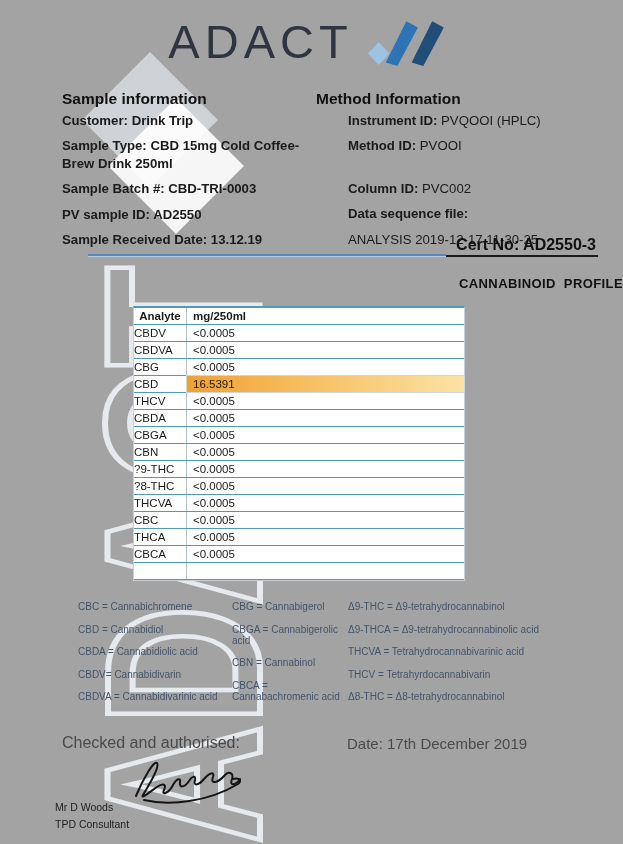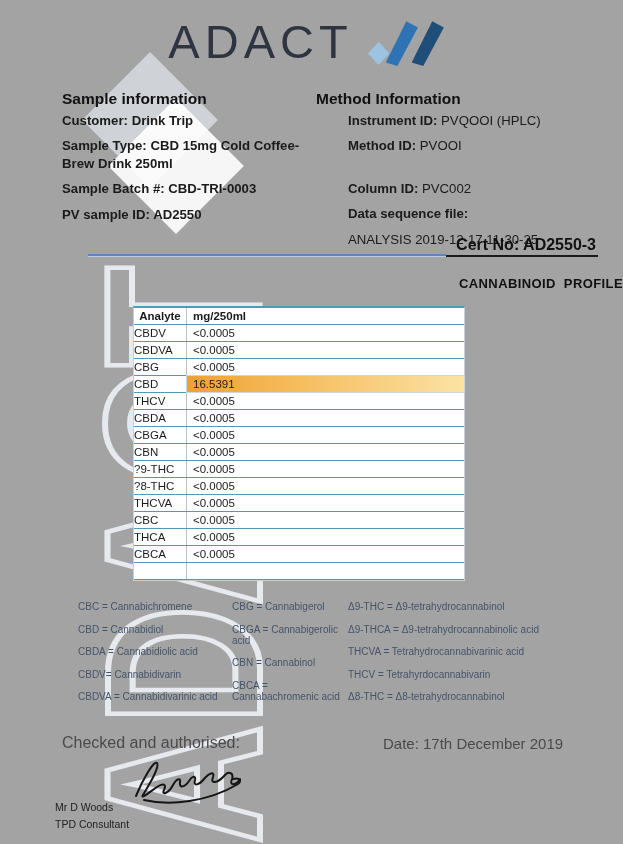--- a/index.html
+++ b/index.html
@@ -48,21 +48,21 @@
   .trow.hl .c2{background:linear-gradient(to right,#efa132 0%,#f5bd5e 40%,#fbe3a4 100%);
     outline:1px solid #cfd6de;}
   
   .legend-col{position:absolute;font-size:10px;color:#44546a;}
   #legend-col-1{left:78px;top:601px;width:150px;}
   #legend-col-2{left:232px;top:601px;width:116px;}
   #legend-col-3{left:348px;top:601px;width:240px;}
   .legend-item{margin:0 0 11.5px 0;line-height:1.1;}
   
   .checked-label{position:absolute;left:62px;top:734px;font-size:16px;color:#4a4a4a;}
-  .date-label{position:absolute;left:347px;top:735px;font-size:15px;color:#4a4a4a;margin-left:36px;}
+  .date-label{position:absolute;left:347px;top:735px;font-size:15px;color:#4a4a4a;}
   .signature{position:absolute;left:130px;top:752px;width:115px;height:52px;}
   .signatory-name{position:absolute;left:55px;top:801px;font-size:10.5px;color:#222;}
   .signatory-title{position:absolute;left:55px;top:818px;font-size:10.5px;color:#222;}
 </style>
 </head>
 <body>
 
 <div class="page">
 
   <div class="wm-diamond"></div>
@@ -86,20 +86,21 @@
     <div class="sample-fields">
 
         <div class="sfield"><b>Customer:</b> <span>Drink Trip</span></div>
 
         <div class="sfield"><b>Sample Type:</b> <span>CBD 15mg Cold Coffee-Brew Drink 250ml</span></div>
 
         <div class="sfield"><b>Sample Batch #:</b> <span>CBD-TRI-0003</span></div>
 
         <div class="sfield"><b>PV sample ID:</b> <span>AD2550</span></div>
 
+        <div class="sfield"><b>Sample Received Date:</b> <span>13.12.19</span></div>
       </div>
 
     <div id="method-heading" class="col-heading">Method Information</div>
     <div class="method-fields">
 
         <div class="mfield"><b>Instrument ID:</b> <span>PVQOOI (HPLC)</span></div>
 
         <div class="mfield"><b>Method ID:</b> <span>PVOOI</span></div>
 
         <div class="mfield gap"><b>Column ID:</b> <span>PVC002</span></div>

